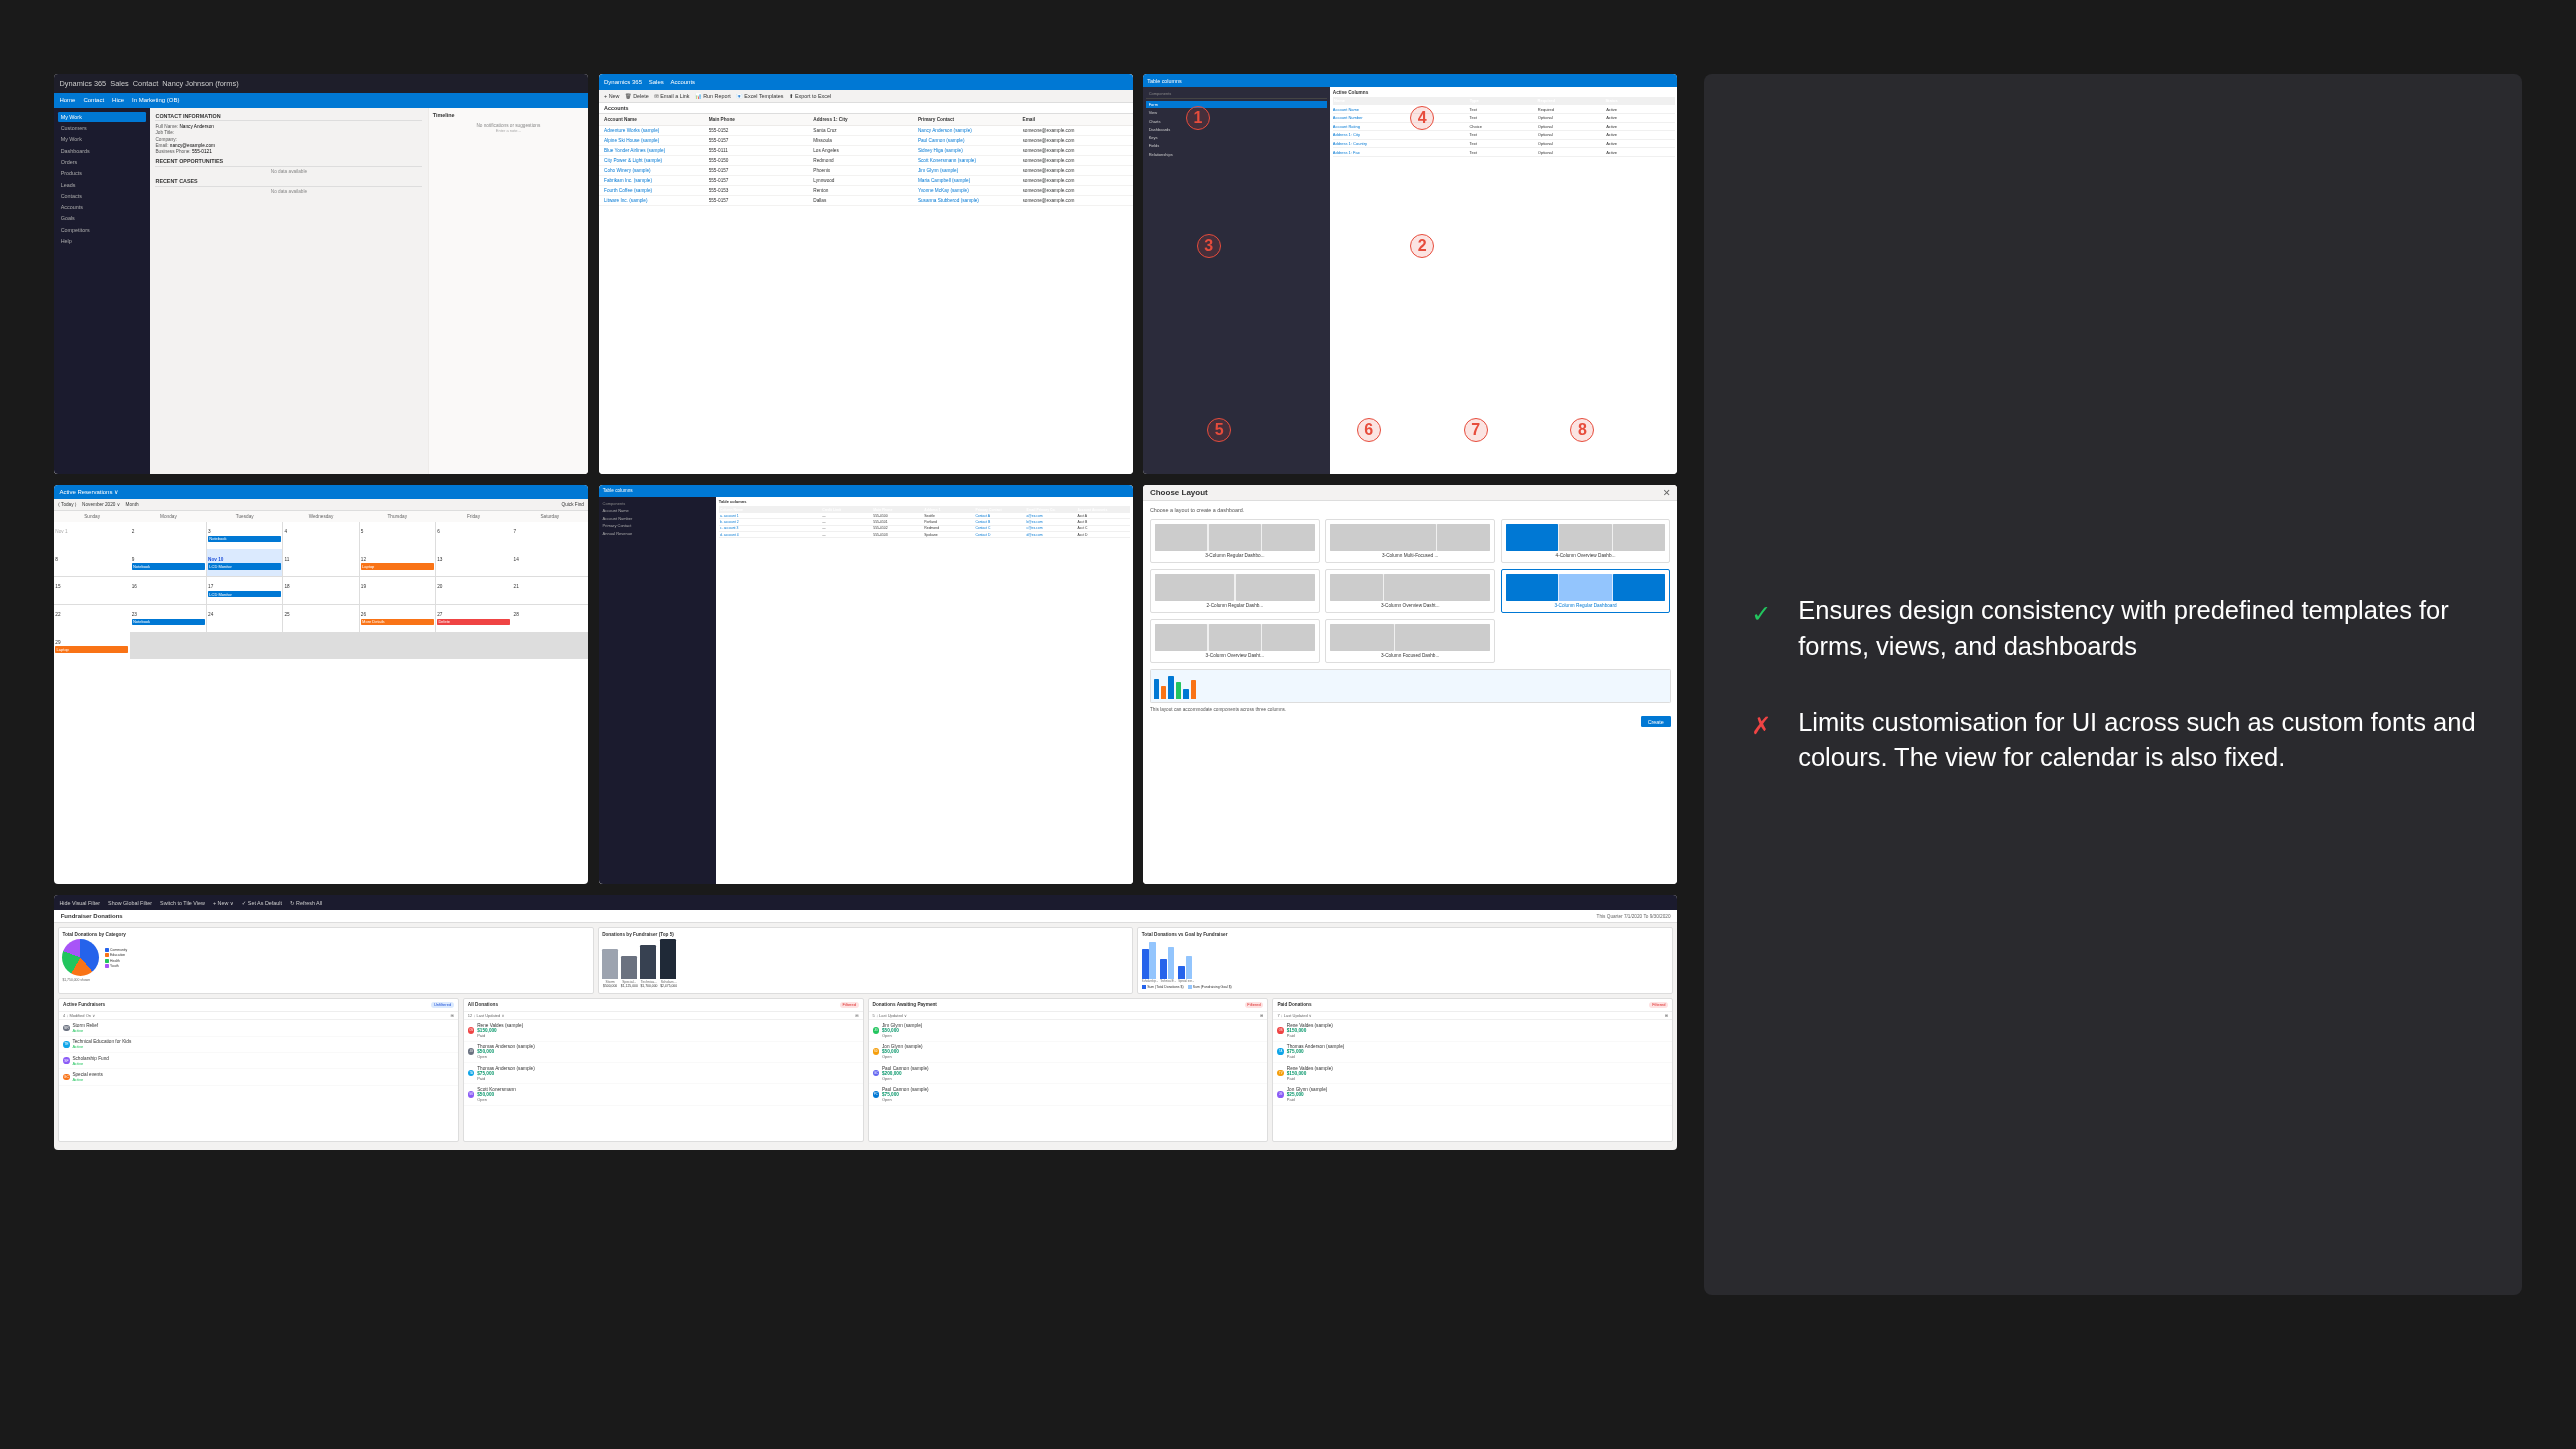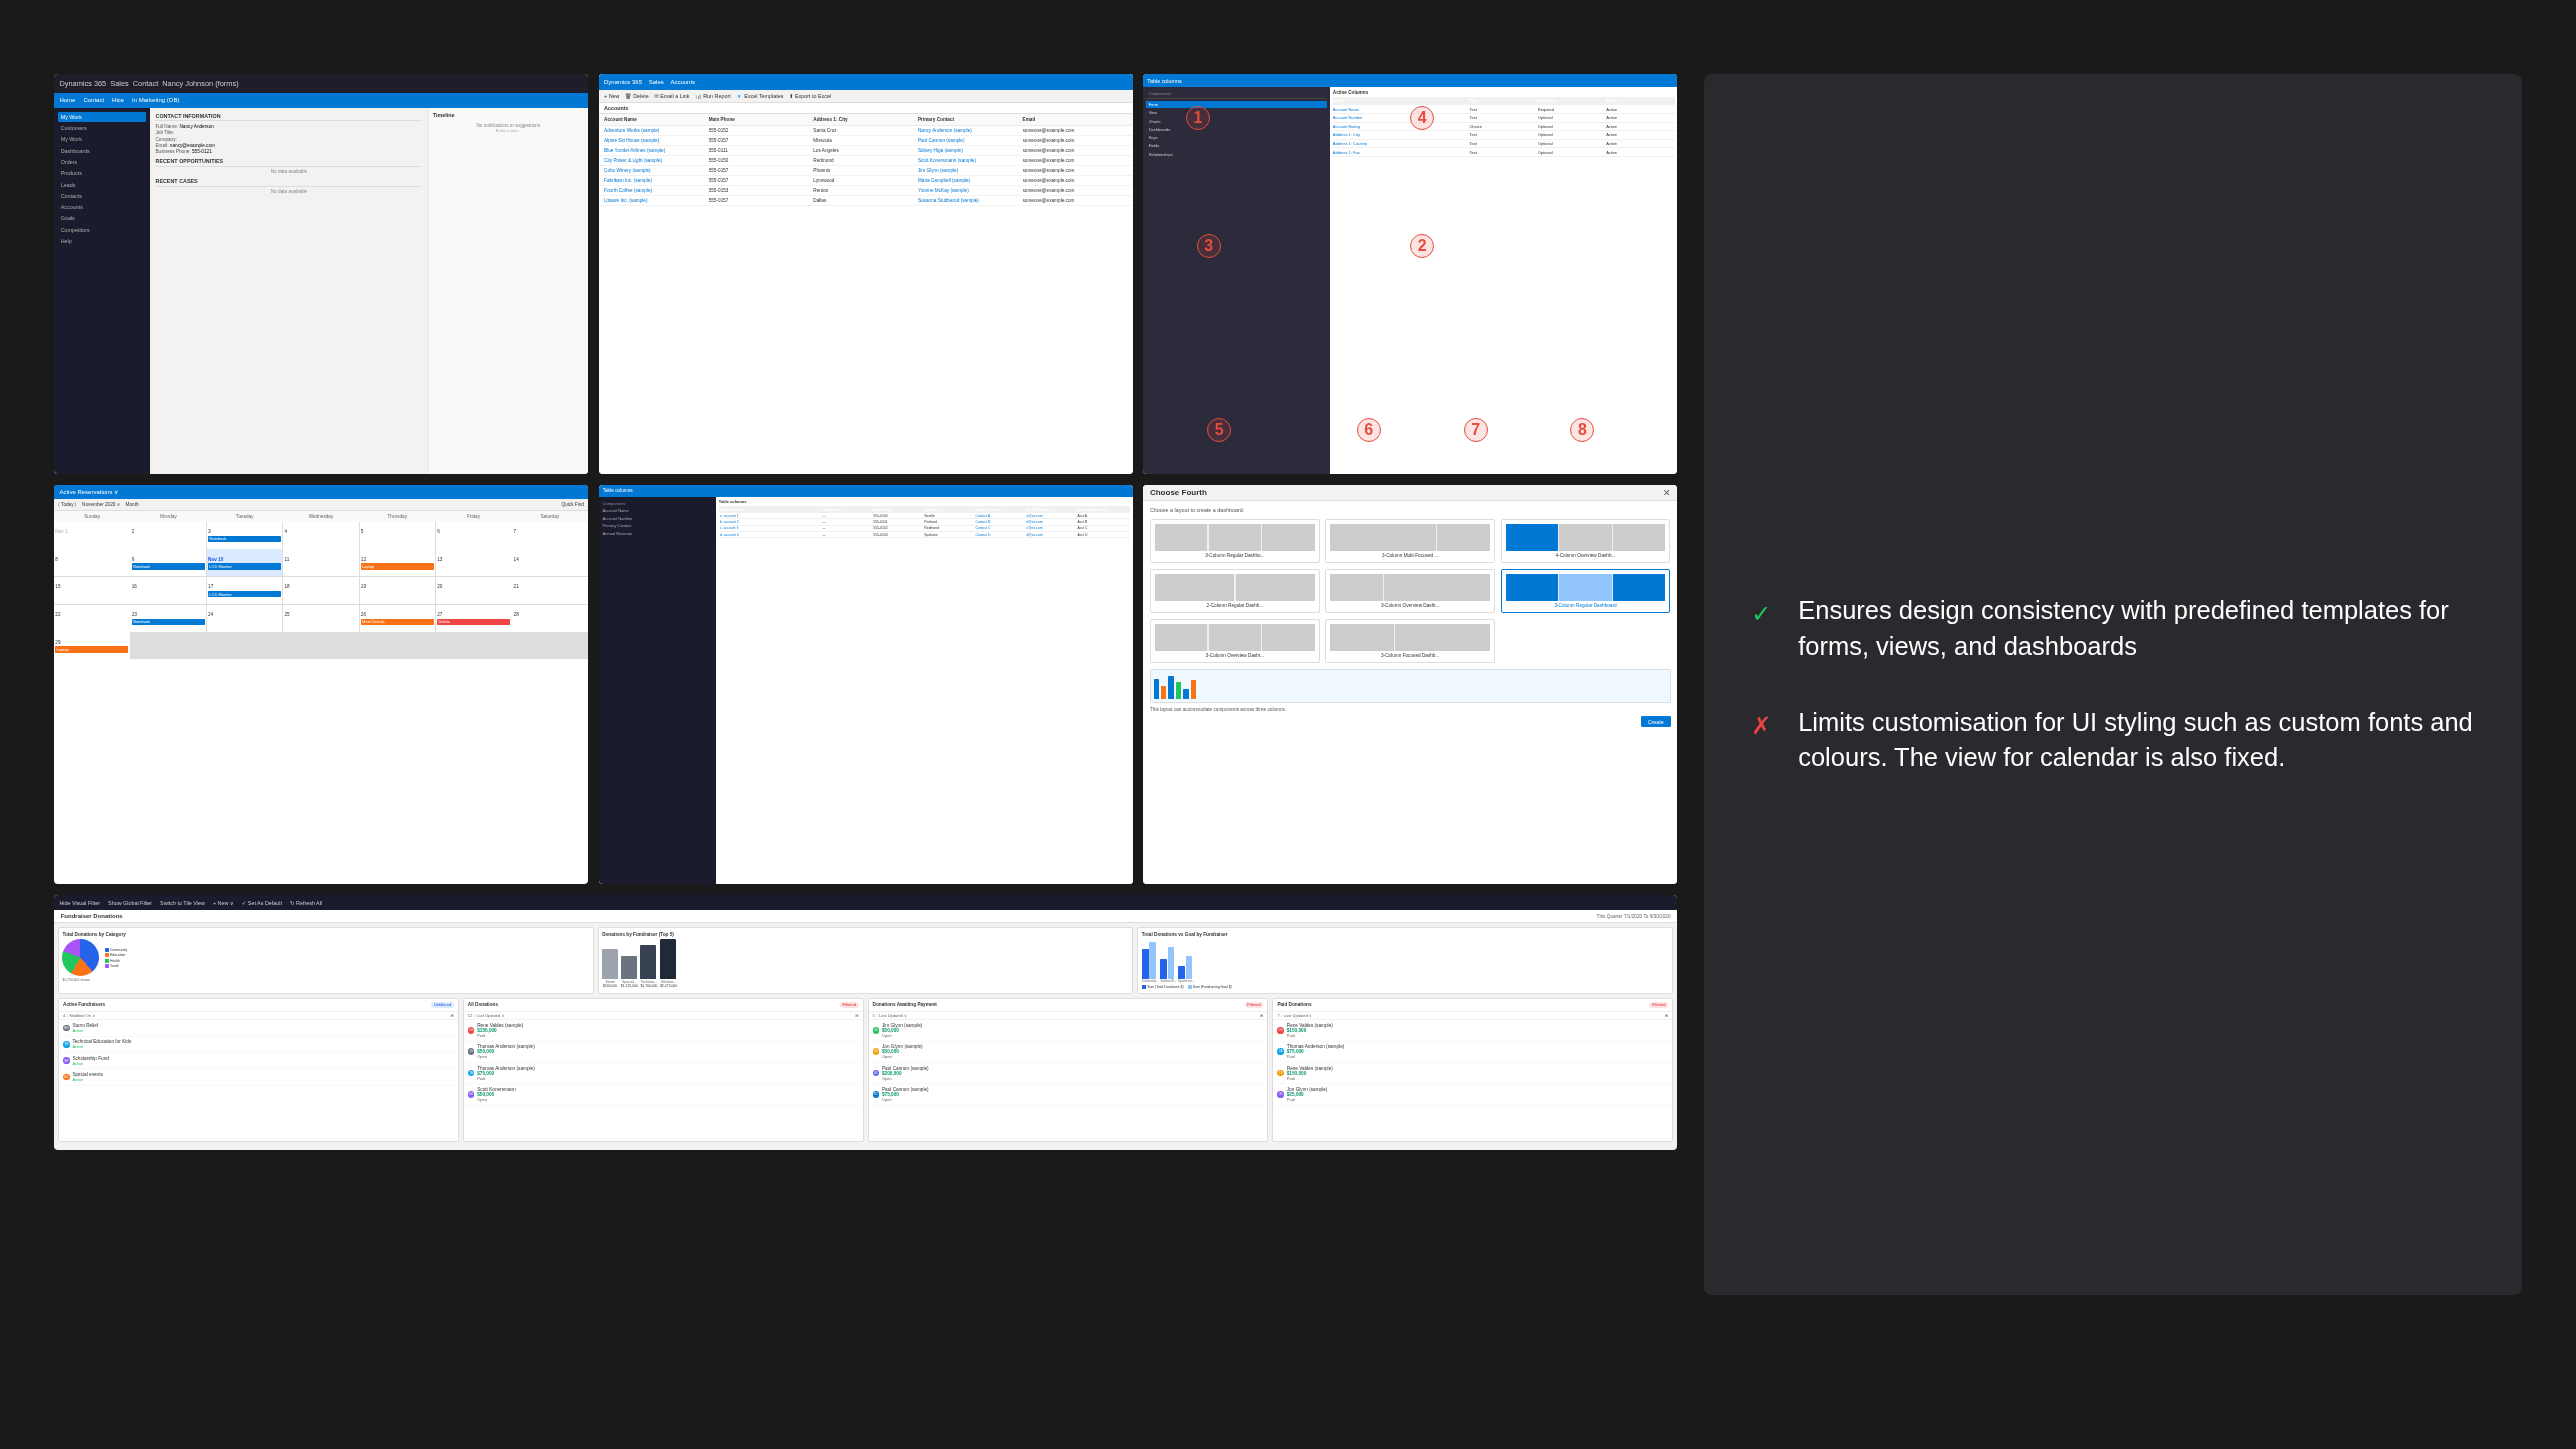--- a/index.html
+++ b/index.html
@@ -760,21 +760,21 @@
                 <div style="font-size:3.4px;flex:1;color:#333">Acct D</div>
               </div>
             </div>
           </div>
         </div>
       </div>
 
       <div class="screenshot-box ss6">
         <div class="ss-inner" style="background:#fff">
           <div class="ss6-header">
-            <span class="ss6-title">Choose Fourth</span>
+            <span class="ss6-title">Choose Layout</span>
             <span class="ss6-close">✕</span>
           </div>
           <div class="ss6-body">
             <div class="ss6-subtitle">Choose a layout to create a dashboard.</div>
             <div class="ss6-layouts">
               <div class="ss6-layout-item">
                 <div class="ss6-layout-preview">
                   <div class="ss6-layout-col"></div>
                   <div class="ss6-layout-col"></div>
                   <div class="ss6-layout-col"></div>
@@ -1202,19 +1202,19 @@
 
     </div>
 
     <div class="right-panel">
       <div class="bullet-item">
         <div class="bullet-icon check">✓</div>
         <div class="bullet-text">Ensures design consistency with predefined templates for forms, views, and dashboards</div>
       </div>
       <div class="bullet-item">
         <div class="bullet-icon cross">✗</div>
-        <div class="bullet-text">Limits customisation for UI styling such as custom fonts and colours. The view for calendar is also fixed.</div>
+        <div class="bullet-text">Limits customisation for UI across such as custom fonts and colours. The view for calendar is also fixed.</div>
       </div>
     </div>
 
   </div>
 </div>
 
 
 </body></html>

